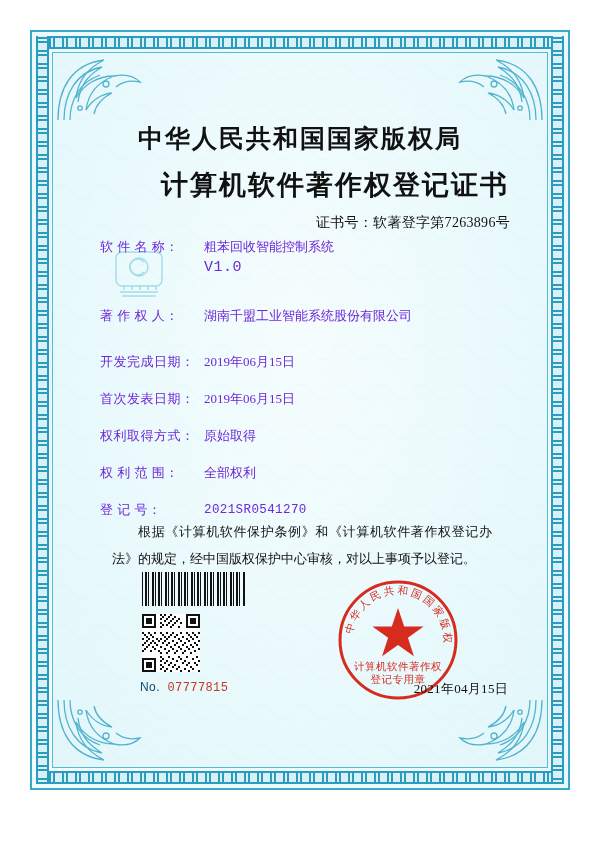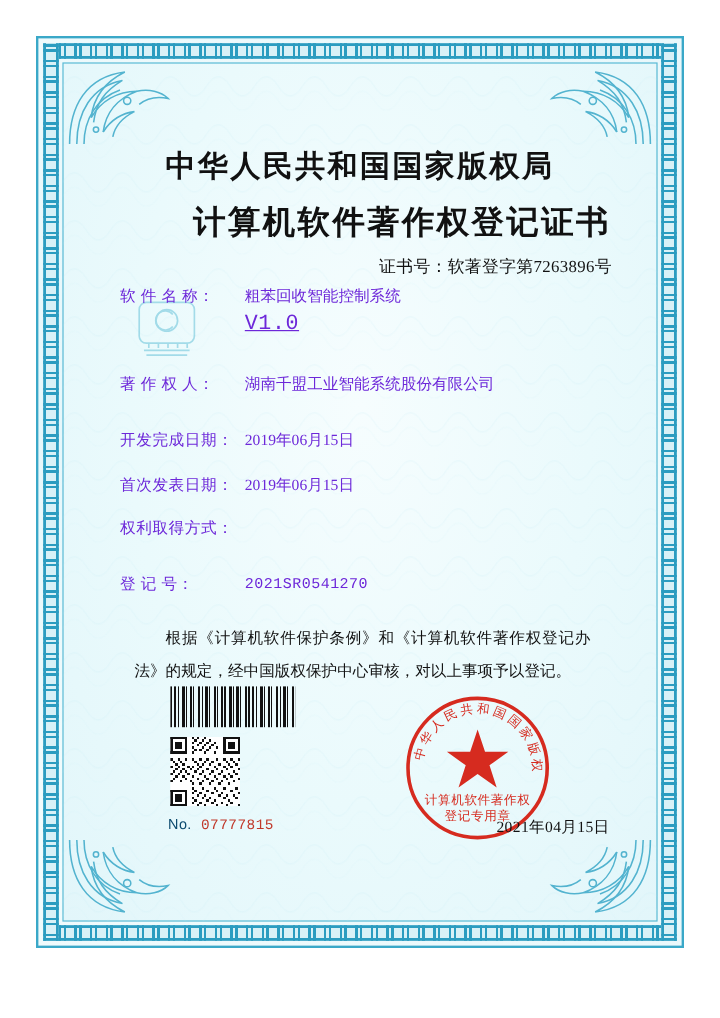--- a/index.html
+++ b/index.html
@@ -154,21 +154,21 @@
     width: 104px;
     flex: none;
     letter-spacing: 0.5px;
     font-size: 13px;
   }
   .field-value {
     flex: 1;
     font-size: 13px;
     line-height: 1.45;
   }
-  .field-value .v2 { display:block; font-family: "Liberation Mono", monospace; font-size: 18px; letter-spacing:0.5px;text-decoration:underline;}
+  .field-value .v2 { display:block; font-family: "Liberation Mono", monospace; font-size: 15px; letter-spacing:0.5px;}
   .gap-lg { height: 21px; }
   .gap-sm { height: 11px; }
 
   .mono { font-family: "Liberation Mono", monospace; letter-spacing: 0.4px; font-size: 12.5px;}
 
   .statement {
     position: absolute;
     left: 48px;
     top: 455px;
     width: 404px;
@@ -360,24 +360,29 @@
 
       <div class="field-row">
         <div class="field-label">首次发表日期：</div>
         <div class="field-value">2019年06月15日</div>
       </div>
 
       <div class="gap-sm"></div>
 
       <div class="field-row">
         <div class="field-label">权利取得方式：</div>
+        <div class="field-value">原始取得</div>
       </div>
 
       <div class="gap-sm"></div>
 
+      <div class="field-row">
+        <div class="field-label">权 利 范 围：</div>
+        <div class="field-value">全部权利</div>
+      </div>
 
       <div class="gap-sm"></div>
 
       <div class="field-row">
         <div class="field-label">登 记 号：</div>
         <div class="field-value mono">2021SR0541270</div>
       </div>
 
     </div>
 

